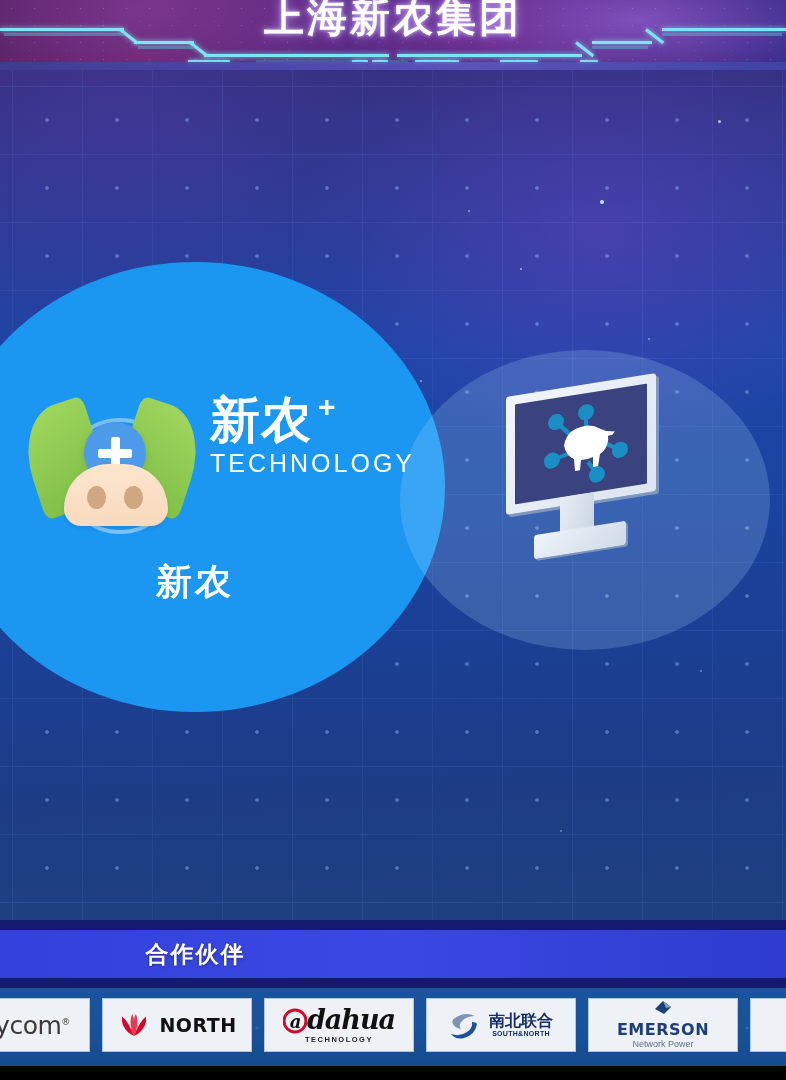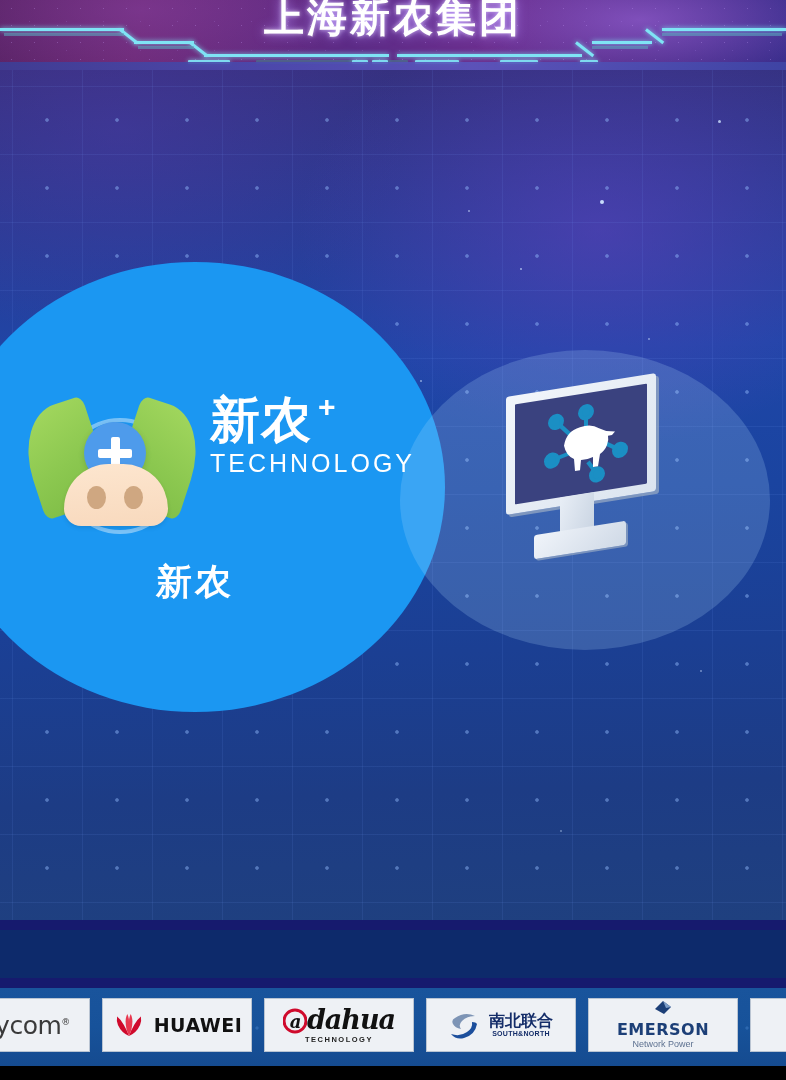--- a/index.html
+++ b/index.html
@@ -412,20 +412,23 @@
       </g>
       <path d="M58 58 q2 -14 16 -16 q11 -2 19 4 q6 4 12 5 l4 1 l-3 3 l-4 0 q1 5 -1 9 q-2 5 -7 8 l-2 12 l-5 0 l0 -10 q-6 2 -12 1 l-1 10 l-5 0 l-1 -12 q-8 -5 -10 -15 z" fill="#ffffff"></path>
     </svg>
     <div class="mon-neck"></div>
     <div class="mon-base"></div>
   </div>
 
 
   <div class="partner-bar-wrap">
     <div class="pb-edge-top"></div>
+    <div class="pb-main">
+      <div class="pb-title">合作伙伴</div>
+    </div>
     <div class="pb-edge-bot"></div>
   </div>
 
   <div class="logo-strip">
     <div class="grid2"></div>
     <div class="logo-row2">
 
       <div class="logo-card">
         <span class="lg-polycom"><span>Polycom</span><sup>®</sup></span>
       </div>
@@ -433,21 +436,21 @@
       <div class="logo-card">
         <div class="hw-wrap">
           <svg class="hw-flower" viewBox="0 0 40 30">
             <g fill="#cf0a2c">
               <path d="M20 28 q-9 -4 -13 -13 q-2 -5 -1 -10 q5 4 8 10 q4 7 6 13 z"></path>
               <path d="M20 28 q9 -4 13 -13 q2 -5 1 -10 q-5 4 -8 10 q-4 7 -6 13 z"></path>
               <path d="M20 28 q-4 -8 -4 -17 q0 -5 2 -9 q2 4 2 9 q0 9 0 17 z" fill="#e8384f"></path>
               <path d="M20 28 q4 -8 4 -17 q0 -5 -2 -9 q-2 4 -2 9 q0 9 0 17 z" fill="#e8384f"></path>
             </g>
           </svg>
-          <span class="hw-text">HUAWEI</span>
+          <span class="hw-text">NORTH</span>
         </div>
       </div>
 
       <div class="logo-card">
         <div class="dh-wrap">
           <div class="dh-main">
             <svg width="24" height="26" viewBox="0 0 24 26" style="vertical-align:-5px;">
               <circle cx="12" cy="13" r="11" fill="none" stroke="#cf0a2c" stroke-width="3"></circle>
               <text x="12" y="20" font-size="18" font-weight="bold" font-style="italic" text-anchor="middle" fill="#111" font-family="DejaVu Serif, serif">a</text>
             </svg><span class="dh-a">dahua</span>

